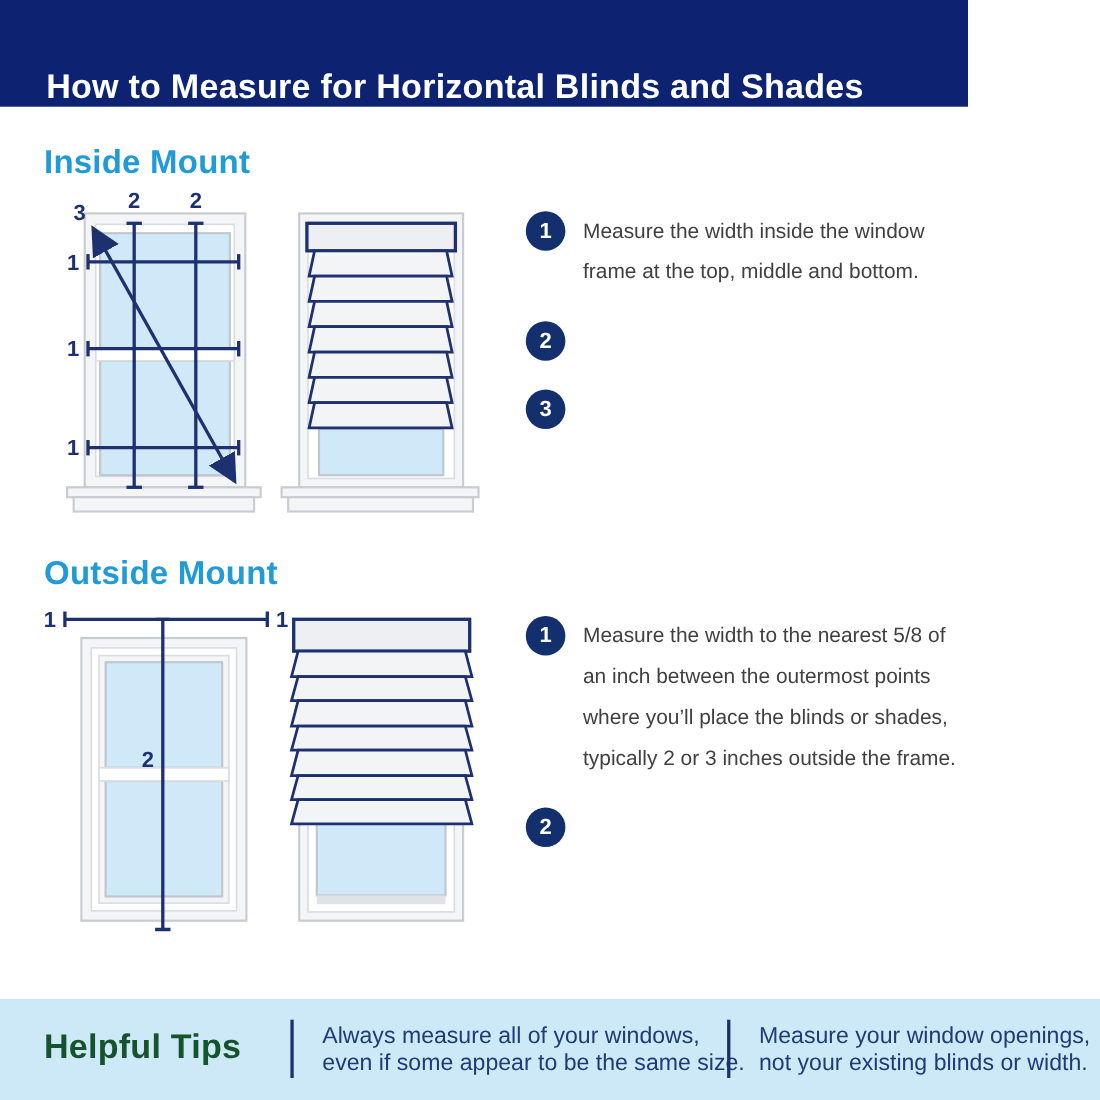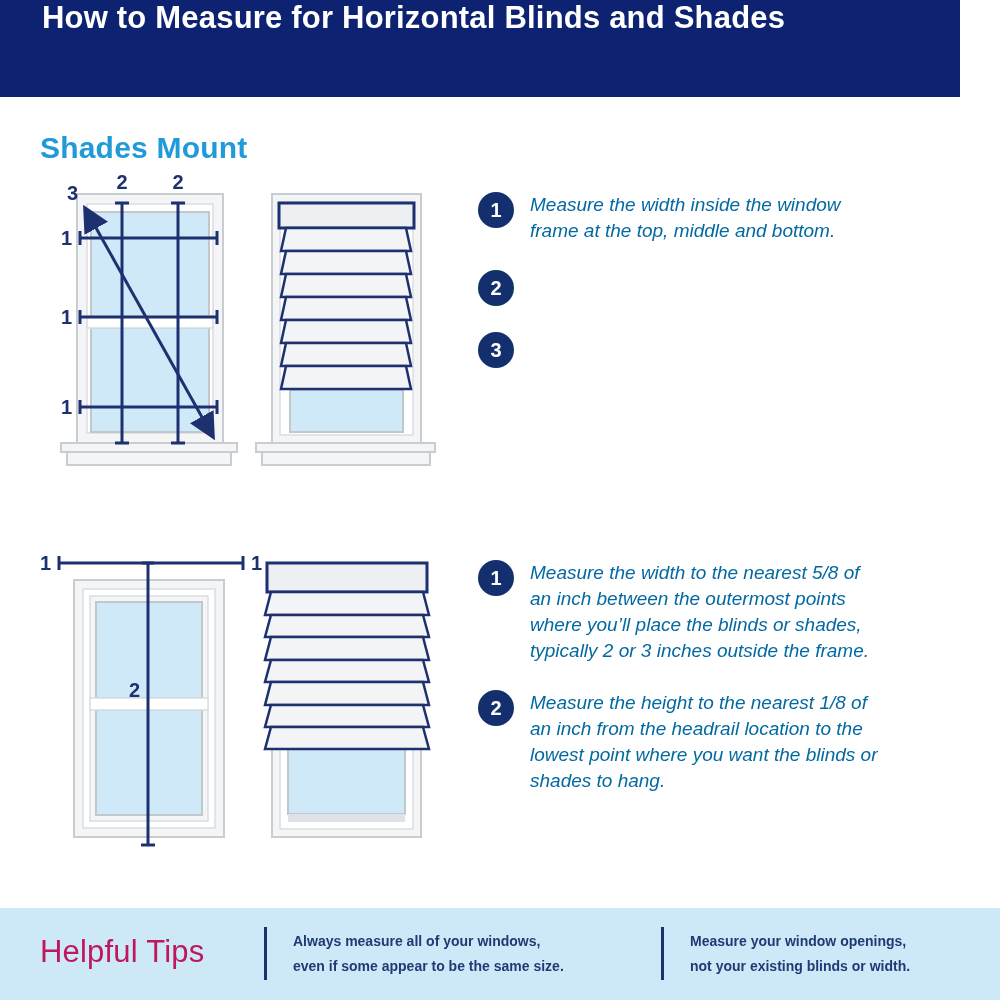--- a/index.html
+++ b/index.html
@@ -3,22 +3,22 @@
 <meta charset="utf-8">
 <style>
   html,body{margin:0;padding:0;background:#fff;}
   .canvas{
     position:relative;width:1000px;height:1000px;margin:0 auto;
     background:#ffffff;overflow:hidden;
     font-family:"Liberation Sans","DejaVu Sans",sans-serif;
   }
   
   .header{
-    position:absolute;left:0;top:0;width:960px;height:97px;
-    background:#0d2371;display:flex;align-items:flex-start;
+    position:absolute;left:0;top:0;width:880px;height:97px;
+    background:#0d2371;display:flex;align-items:flex-end;
   }
   .header-title{
     color:#ffffff;font-size:31px;font-weight:bold;padding-left:42px;
     letter-spacing:.2px;
   }
   
   .section-heading{
     position:absolute;left:40px;color:#219bd8;font-size:30px;font-weight:bold;
     letter-spacing:.2px;
   }
@@ -33,40 +33,40 @@
   #inside-steps{top:192px;}
   #outside-steps{top:560px;}
   .step{display:flex;align-items:flex-start;}
   .step + .step{margin-top:26px;}
   .step-badge{
     flex:0 0 auto;width:36px;height:36px;border-radius:50%;
     background:#132f6d;color:#ffffff;font-size:20px;font-weight:bold;
     display:flex;align-items:center;justify-content:center;margin-right:16px;
   }
   .step-text{
-    color:#0369a1;font-size:19px;line-height:26px;white-space:pre-line;
-    max-width:418px;padding-top:0px;font-style:italic;
+    color:#404040;font-size:19px;line-height:37px;white-space:pre-line;
+    max-width:418px;padding-top:0px;
   }
   
   .footer{
     position:absolute;left:0;top:908px;width:1000px;height:92px;
     background:#cde9f7;
   }
   .footer-heading{
-    position:absolute;left:40px;top:934px;color:#be185d;
-    font-size:31px;font-weight:normal;letter-spacing:.2px;
+    position:absolute;left:40px;top:934px;color:#14532d;
+    font-size:31px;font-weight:bold;letter-spacing:.2px;
   }
   .footer-divider{
     position:absolute;top:927px;width:3px;height:53px;background:#1d3170;
   }
   #footer-divider-1{left:264px;}
   #footer-divider-2{left:661px;}
   .footer-tip{
-    position:absolute;top:929px;color:#1f3a74;font-size:14px;
-    line-height:25px;white-space:pre-line;font-weight:bold;
+    position:absolute;top:929px;color:#1f3a74;font-size:21px;
+    line-height:25px;white-space:pre-line;
   }
   #footer-tip-1{left:293px;}
   #footer-tip-2{left:690px;}
   
   .m-line{stroke:#1d3170;stroke-width:3;fill:none;}
   .m-label{fill:#1d3170;font-size:20px;font-weight:bold;font-family:"Liberation Sans","DejaVu Sans",sans-serif;}
   .frame-outer{fill:#f4f5f7;stroke:#c9cdd2;stroke-width:2;}
   .frame-inner{fill:#ffffff;stroke:#dadde1;stroke-width:1.5;}
   .glass{fill:#cfe9f8;stroke:#c2c7cc;stroke-width:2;}
   .pleat{fill:#f2f4f6;stroke:#1d3170;stroke-width:2.5;}
@@ -74,21 +74,21 @@
 </style>
 </head>
 <body>
 
 <div class="canvas">
 
   <div class="header">
     <div class="header-title">How to Measure for Horizontal Blinds and Shades</div>
   </div>
 
-  <div class="section-heading" id="inside-heading">Shades Mount</div>
+  <div class="section-heading" id="inside-heading">Inside Mount</div>
 
   <svg class="diagram" id="inside-diagram" width="440" height="310" viewBox="0 0 440 310">
     <defs>
       <marker id="arrow" markerWidth="9" markerHeight="9" refX="7" refY="4.5" orient="auto-start-reverse">
         <path d="M0,0 L9,4.5 L0,9 z" fill="#1d3170"></path>
       </marker>
     </defs>
 
     <g>
       <rect class="frame-outer" x="47" y="24" width="146" height="249"></rect>
@@ -157,20 +157,21 @@
 frame at the top, middle and bottom.</div>
     </div>
     <div class="step">
       <div class="step-badge">2</div>
     </div>
     <div class="step">
       <div class="step-badge">3</div>
     </div>
   </div>
 
+  <div class="section-heading" id="outside-heading">Outside Mount</div>
 
   <svg class="diagram" id="outside-diagram" width="440" height="320" viewBox="0 0 440 320">
 
     <g>
       <rect class="frame-outer" x="44" y="35" width="150" height="257"></rect>
       <rect class="frame-inner" x="53" y="44" width="132" height="239"></rect>
       <rect class="frame-outer" x="60" y="51" width="118" height="225" style="stroke:#dadde1;stroke-width:1.5;"></rect>
       <rect class="glass" x="66" y="57" width="106" height="96"></rect>
       <rect class="glass" x="66" y="165" width="106" height="105"></rect>
       <rect class="frame-inner" x="60" y="153" width="118" height="12"></rect>
@@ -212,24 +213,20 @@
   <div class="steps" id="outside-steps">
     <div class="step">
       <div class="step-badge">1</div>
       <div class="step-text">Measure the width to the nearest 5/8 of
 an inch between the outermost points
 where you’ll place the blinds or shades,
 typically 2 or 3 inches outside the frame.</div>
     </div>
     <div class="step">
       <div class="step-badge">2</div>
-      <div class="step-text">Measure the height to the nearest 1/8 of
-an inch from the headrail location to the
-lowest point where you want the blinds or
-shades to hang.</div>
     </div>
   </div>
 
   <div class="footer"></div>
   <div class="footer-heading">Helpful Tips</div>
   <div class="footer-divider" id="footer-divider-1"></div>
   <div class="footer-tip" id="footer-tip-1">Always measure all of your windows,
 even if some appear to be the same size.</div>
   <div class="footer-divider" id="footer-divider-2"></div>
   <div class="footer-tip" id="footer-tip-2">Measure your window openings,

